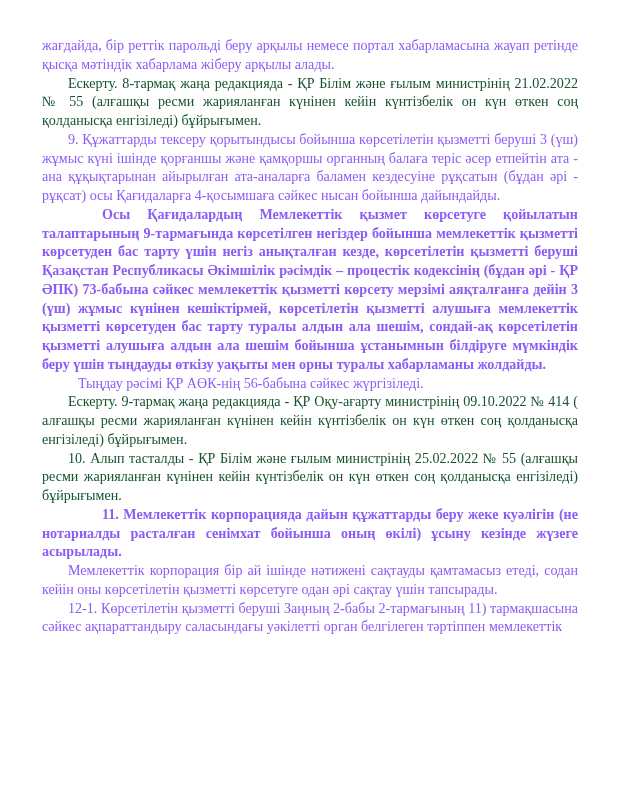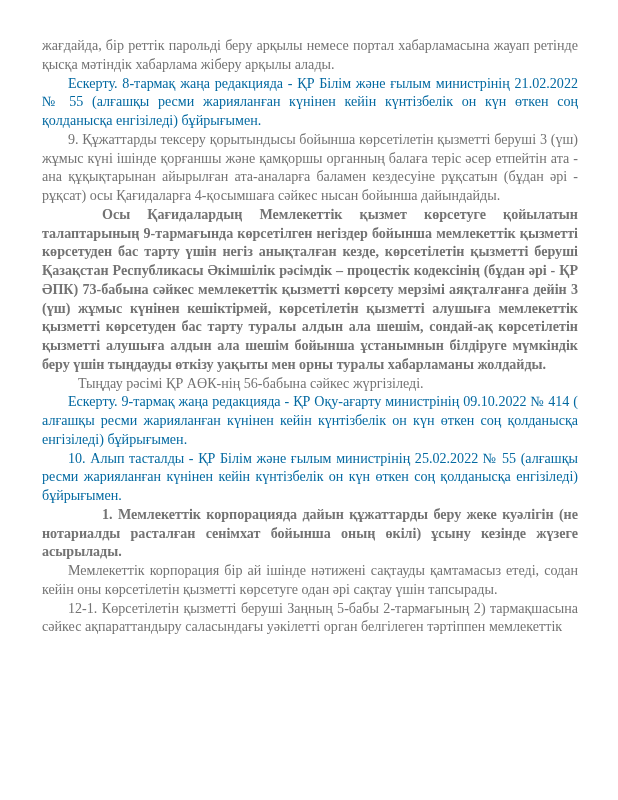--- a/index.html
+++ b/index.html
@@ -31,24 +31,24 @@
     padding: 0;
     font-size: 14.1px;
     line-height: 18.75px;
     text-align: justify;
     text-justify: inter-word;
     -webkit-hyphens: none;
     hyphens: none;
     word-spacing: 0px;
   }
   .para.black {
-    color: #737373;
+    color: #8b5cf6;
   }
   .para.red {
-    color: #0369a1;
+    color: #14532d;
   }
   .ind-md  { text-indent: 26px; }
   .ind-lg  { text-indent: 36px; }
   .ind-xl  { text-indent: 60px; font-weight: bold; }
   .ind-none{ text-indent: 0px; }
 
   
   .justify-wide { text-align: justify; }
 </style>
 </head>
@@ -65,21 +65,21 @@
 
     <p class="para black ind-xl justify-wide">Осы Қағидалардың Мемлекеттік қызмет көрсетуге қойылатын талаптарының 9-тармағында көрсетілген негіздер бойынша мемлекеттік қызметті көрсетуден бас тарту үшін негіз анықталған кезде, көрсетілетін қызметті беруші Қазақстан Республикасы Әкімшілік рәсімдік – процестік кодексінің (бұдан әрі - ҚР ӘПК) 73-бабына сәйкес мемлекеттік қызметті көрсету мерзімі аяқталғанға дейін 3 (үш) жұмыс күнінен кешіктірмей, көрсетілетін қызметті алушыға мемлекеттік қызметті көрсетуден бас тарту туралы алдын ала шешім, сондай-ақ көрсетілетін қызметті алушыға алдын ала шешім бойынша ұстанымнын білдіруге мүмкіндік беру үшін тыңдауды өткізу уақыты мен орны туралы хабарламаны жолдайды.</p>
 
     <p class="para black ind-lg">Тыңдау рәсімі ҚР АӨК-нің 56-бабына сәйкес жүргізіледі.</p>
 
 
     <p class="para red ind-md">Ескерту. 9-тармақ жаңа редакцияда - ҚР Оқу-ағарту министрінің 09.10.2022 № 414 ( алғашқы ресми жарияланған күнінен кейін күнтізбелік он күн өткен соң қолданысқа енгізіледі) бұйрығымен.</p>
 
     <p class="para red ind-md">10. Алып тасталды - ҚР Білім және ғылым министрінің 25.02.2022 № 55 (алғашқы ресми жарияланған күнінен кейін күнтізбелік он күн өткен соң қолданысқа енгізіледі) бұйрығымен.</p>
 
-    <p class="para black ind-xl justify-wide">1. Мемлекеттік корпорацияда дайын құжаттарды беру жеке куәлігін (не нотариалды расталған сенімхат бойынша оның өкілі) ұсыну кезінде жүзеге асырылады.</p>
+    <p class="para black ind-xl justify-wide">11. Мемлекеттік корпорацияда дайын құжаттарды беру жеке куәлігін (не нотариалды расталған сенімхат бойынша оның өкілі) ұсыну кезінде жүзеге асырылады.</p>
 
     <p class="para black ind-md">Мемлекеттік корпорация бір ай ішінде нәтижені сақтауды қамтамасыз етеді, содан кейін оны көрсетілетін қызметті көрсетуге одан әрі сақтау үшін тапсырады.</p>
 
 
-    <p class="para black ind-md">12-1. Көрсетілетін қызметті беруші Заңның 5-бабы 2-тармағының 2) тармақшасына сәйкес ақпараттандыру саласындағы уәкілетті орган белгілеген тәртіппен мемлекеттік</p>
+    <p class="para black ind-md">12-1. Көрсетілетін қызметті беруші Заңның 2-бабы 2-тармағының 11) тармақшасына сәйкес ақпараттандыру саласындағы уәкілетті орган белгілеген тәртіппен мемлекеттік</p>
 
   </div>
 </div>
 
 </body></html>

